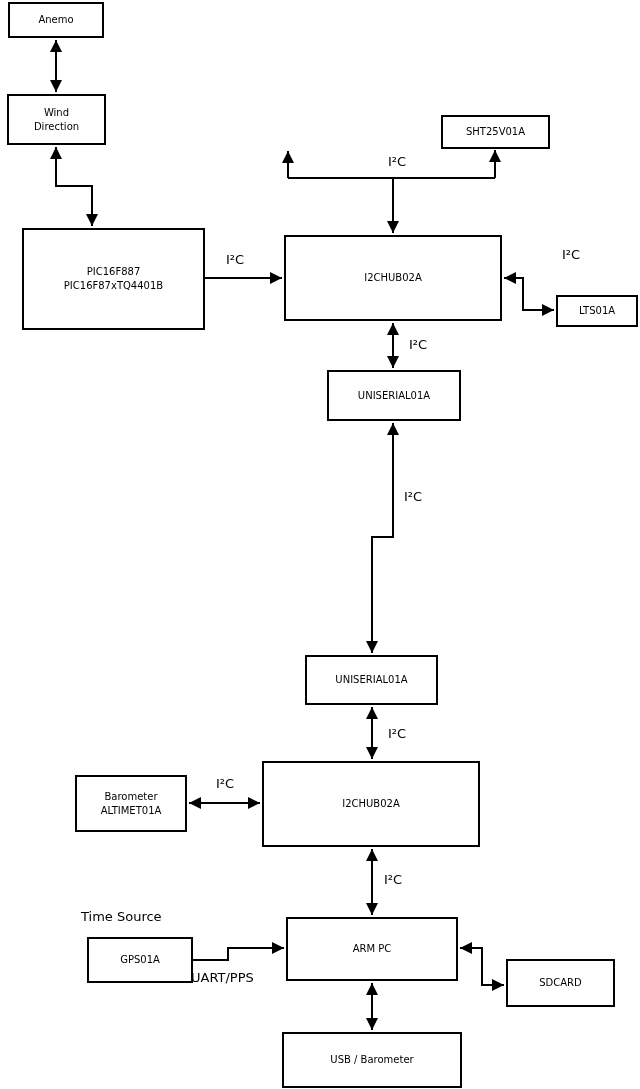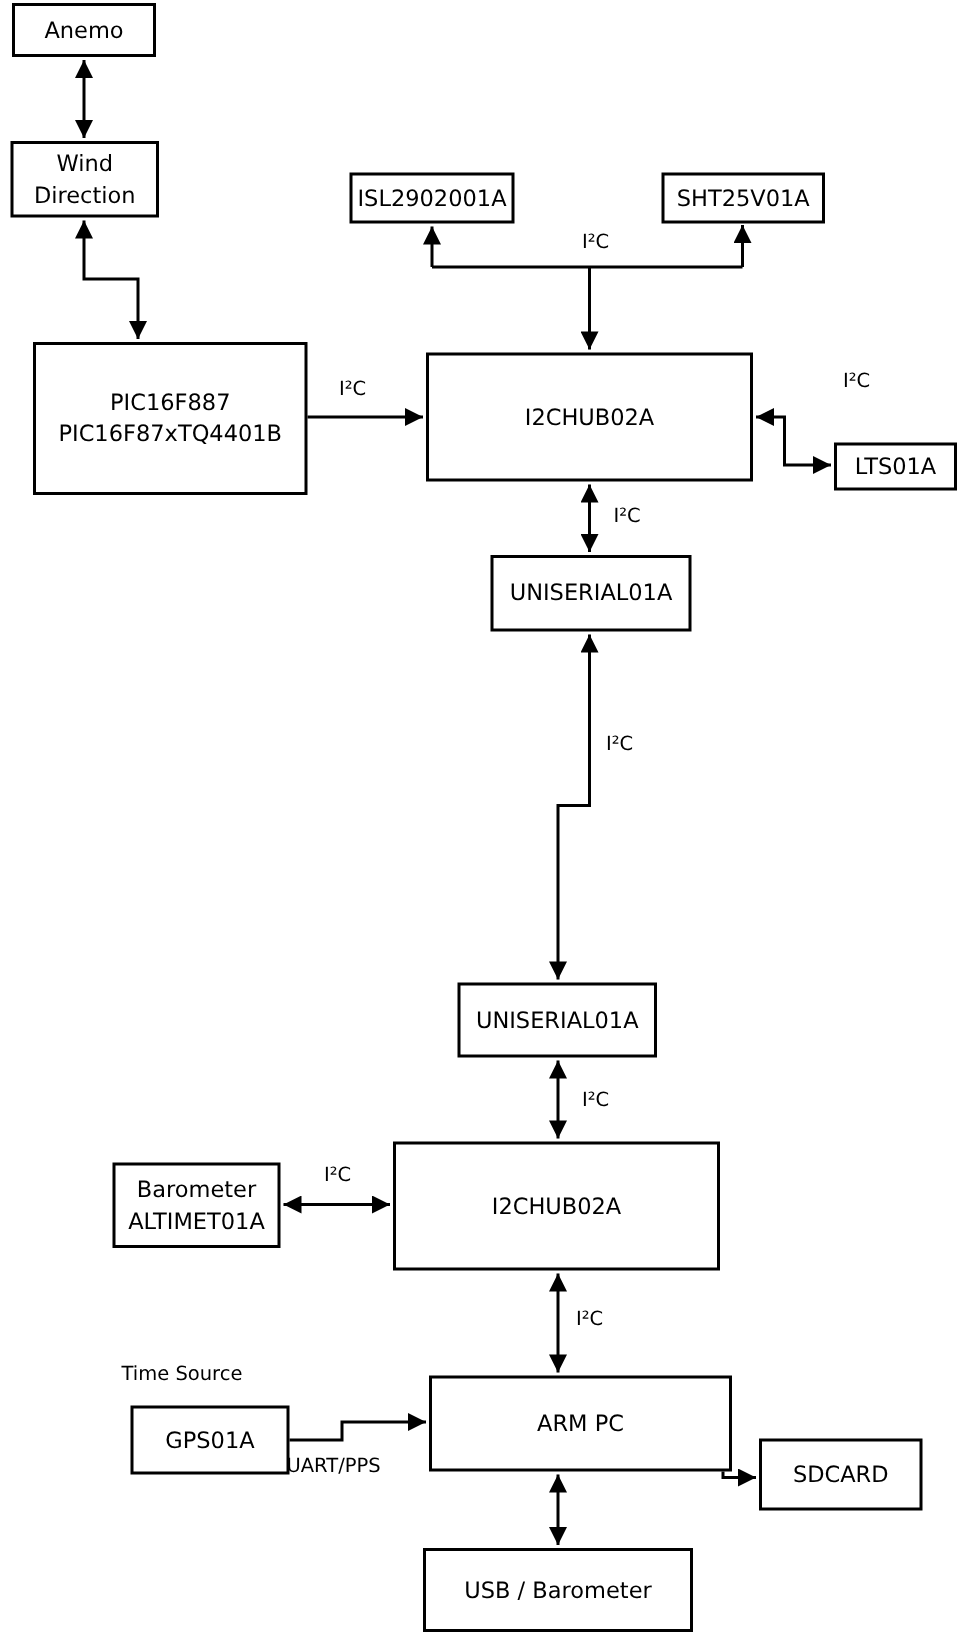--- a/index.html
+++ b/index.html
@@ -27,21 +27,21 @@
     position: absolute;
     box-sizing: border-box;
     background: #ffffff;
     border: 2px solid #000000;
     display: flex;
     align-items: center;
     justify-content: center;
     text-align: center;
   }
   .node span {
-    font-size: 15px;
+    font-size: 10px;
     line-height: 1.4;
     white-space: pre-line;
   }
   .edge-label {
     position: absolute;
     font-size: 13px;
     white-space: nowrap;
   }
 </style>
 </head>
@@ -82,23 +82,20 @@
   <div class="node" style="left:7px; top:94px; width:99px; height:51px;">
     <span>Wind
 Direction</span>
   </div>
 
   <div class="node" style="left:2px; top:228px; width:183px; height:102px;margin-left:20px;">
     <span>PIC16F887
 PIC16F87xTQ4401B</span>
   </div>
 
-  <div class="node" style="left:233px; top:115px; width:110px; height:34px;">
-    <span>ISL2902001A</span>
-  </div>
 
   <div class="node" style="left:441px; top:115px; width:109px; height:34px;">
     <span>SHT25V01A</span>
   </div>
 
   <div class="node" style="left:284px; top:235px; width:218px; height:86px;">
     <span>I2CHUB02A</span>
   </div>
 
   <div class="node" style="left:556px; top:295px; width:82px; height:32px;">
@@ -119,21 +116,21 @@
 
   <div class="node" style="left:75px; top:775px; width:112px; height:57px;">
     <span>Barometer
 ALTIMET01A</span>
   </div>
 
   <div class="node" style="left:67px; top:937px; width:106px; height:46px;margin-left:20px;">
     <span>GPS01A</span>
   </div>
 
-  <div class="node" style="left:286px; top:917px; width:202px; height:64px;">
+  <div class="node" style="left:286px; top:917px; width:172px; height:64px;">
     <span>ARM PC</span>
   </div>
 
   <div class="node" style="left:506px; top:959px; width:109px; height:48px;">
     <span>SDCARD</span>
   </div>
 
   <div class="node" style="left:282px; top:1032px; width:180px; height:56px;">
     <span>USB / Barometer</span>
   </div>

